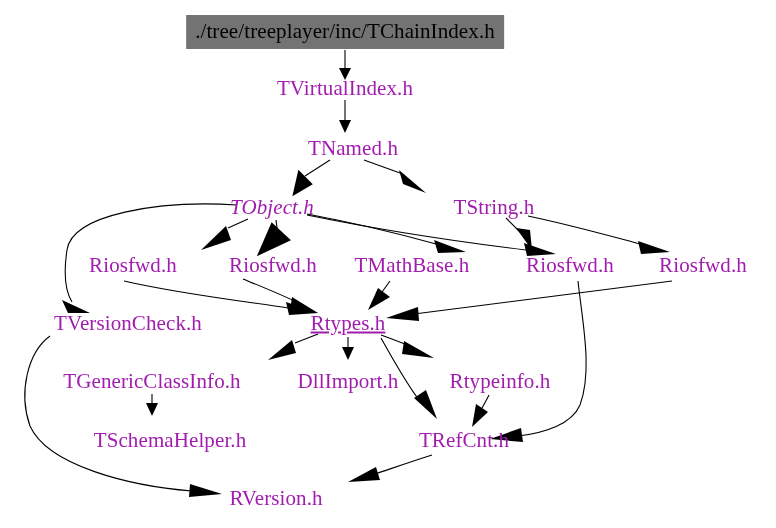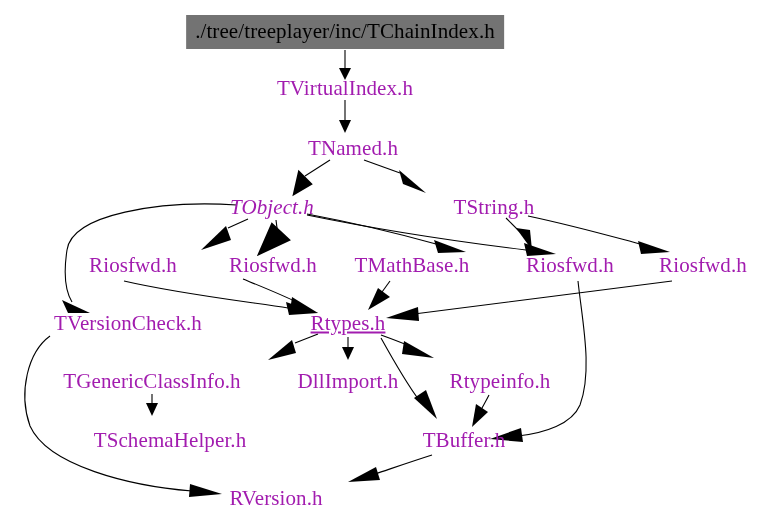--- a/index.html
+++ b/index.html
@@ -165,17 +165,17 @@
       <div class="node" style="left: 273px; top: 265px;">Riosfwd.h</div>
       <div class="node" style="left: 412px; top: 265px;">TMathBase.h</div>
       <div class="node" style="left: 570px; top: 265px;">Riosfwd.h</div>
       <div class="node" style="left: 703px; top: 265px;">Riosfwd.h</div>
       <div class="node" style="left: 128px; top: 323px;">TVersionCheck.h</div>
       <div class="node" style="left: 348px; top: 323px; text-decoration: underline;">Rtypes.h</div>
       <div class="node" style="left: 152px; top: 381px; text-align: right;">TGenericClassInfo.h</div>
       <div class="node" style="left: 348px; top: 381px; text-align: right;">DllImport.h</div>
       <div class="node" style="left: 500px; top: 381px;">Rtypeinfo.h</div>
       <div class="node" style="left: 138px; top: 440px; margin-left: 32px;">TSchemaHelper.h</div>
-      <div class="node" style="left: 464px; top: 440px;">TBuffer.h</div>
+      <div class="node" style="left: 464px; top: 440px;">TRefCnt.h</div>
       <div class="node" style="left: 276px; top: 498px;">RVersion.h</div>
     </div>
 
 </div>
 
 </body></html>

